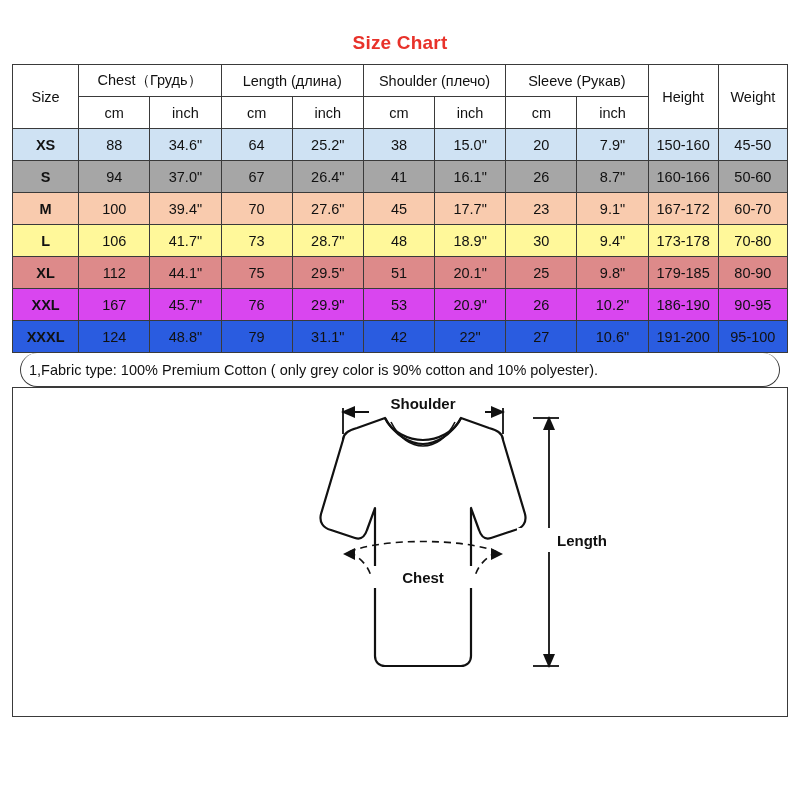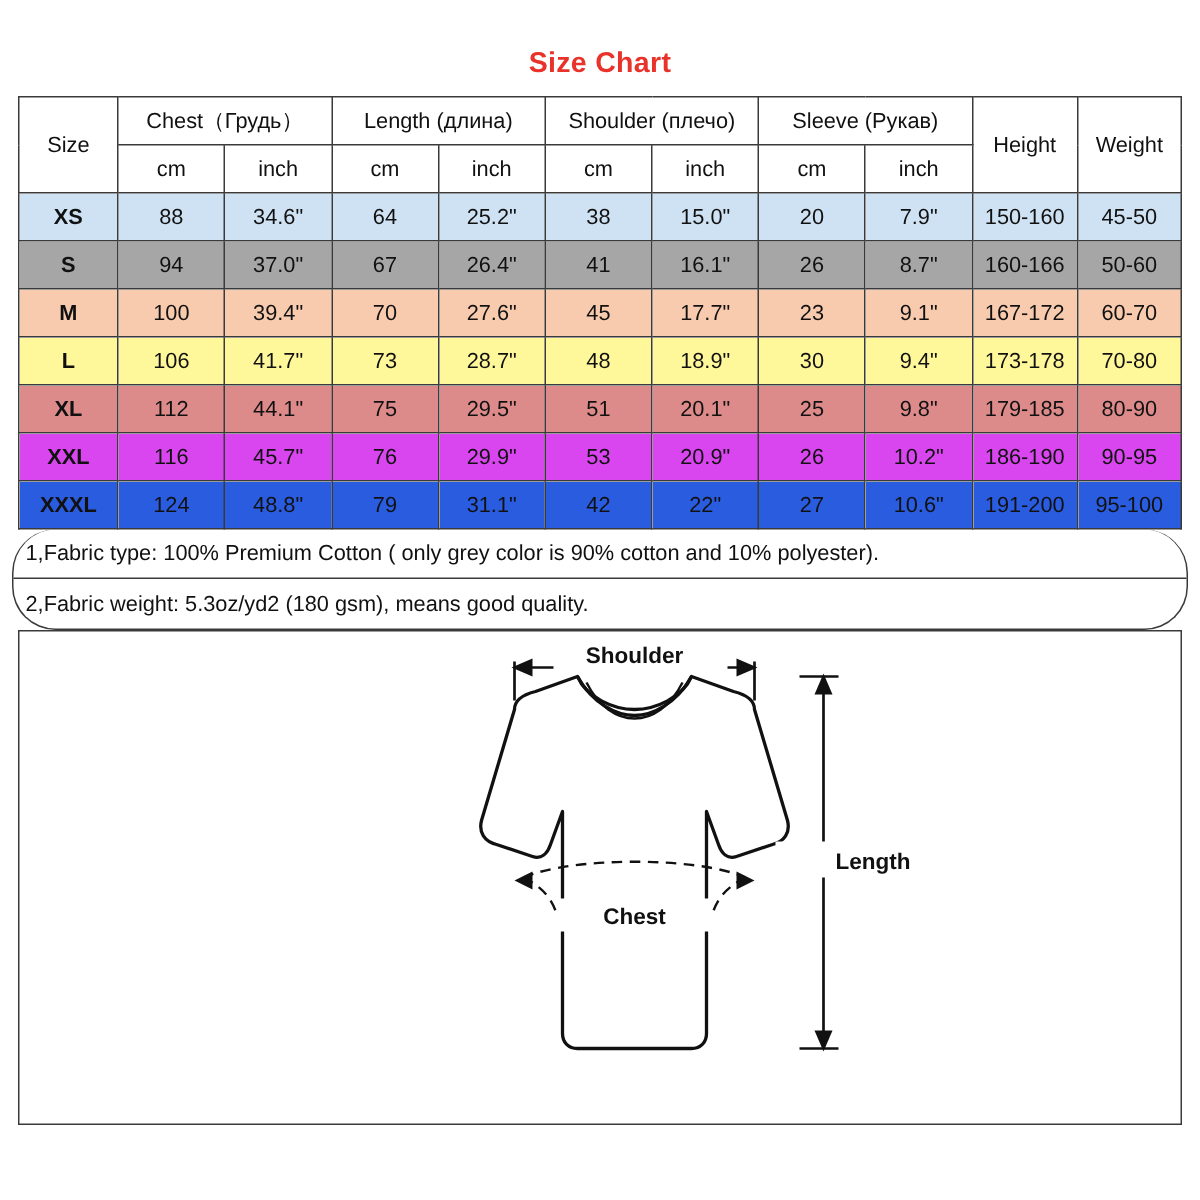--- a/index.html
+++ b/index.html
@@ -52,21 +52,21 @@
     background: #ffffff;
   }
   table.size-table thead th.unit {
     font-weight: normal;
     font-size: 14.5px;
   }
   td.size-cell {
     font-weight: bold;
   }
   .notes {
-    margin: 0 8px;
+    margin: 0 20px;
     border-left: 1px solid #3a3a3a;
     border-right: 1px solid #3a3a3a;
     border-bottom: 1px solid #3a3a3a;
     border-radius: 29px;
   }
   .note-row {
     height: 33px;
     display: flex;
     align-items: center;
     padding-left: 8px;
@@ -199,21 +199,21 @@
         <td>29.5"</td>
         <td>51</td>
         <td>20.1"</td>
         <td>25</td>
         <td>9.8"</td>
         <td>179-185</td>
         <td>80-90</td>
       </tr>
       <tr style="background: #d946ef;">
         <td class="size-cell">XXL</td>
-        <td>116</td>
+        <td>167</td>
         <td>45.7"</td>
         <td>76</td>
         <td>29.9"</td>
         <td>53</td>
         <td>20.9"</td>
         <td>26</td>
         <td>10.2"</td>
         <td>186-190</td>
         <td>90-95</td>
       </tr>
@@ -228,21 +228,20 @@
         <td>27</td>
         <td>10.6"</td>
         <td>191-200</td>
         <td>95-100</td>
       </tr>
     </tbody>
   </table>
 
   <div class="notes">
     <div class="note-row">1,Fabric type: 100% Premium Cotton ( only grey color is 90% cotton and 10% polyester).</div>
-    <div class="note-row">2,Fabric weight: 5.3oz/yd2 (180 gsm), means good quality.</div>
   </div>
 
   <div class="diagram-box">
     <svg width="774" height="328" viewBox="0 0 774 328">
 
       <g fill="#ffffff" stroke="#111111" stroke-width="2.2" stroke-linejoin="round">
         <path d="M330 52
                  C 330 46, 336 42, 344 40
                  L 372 30
                  C 378 44, 396 52, 410 52

